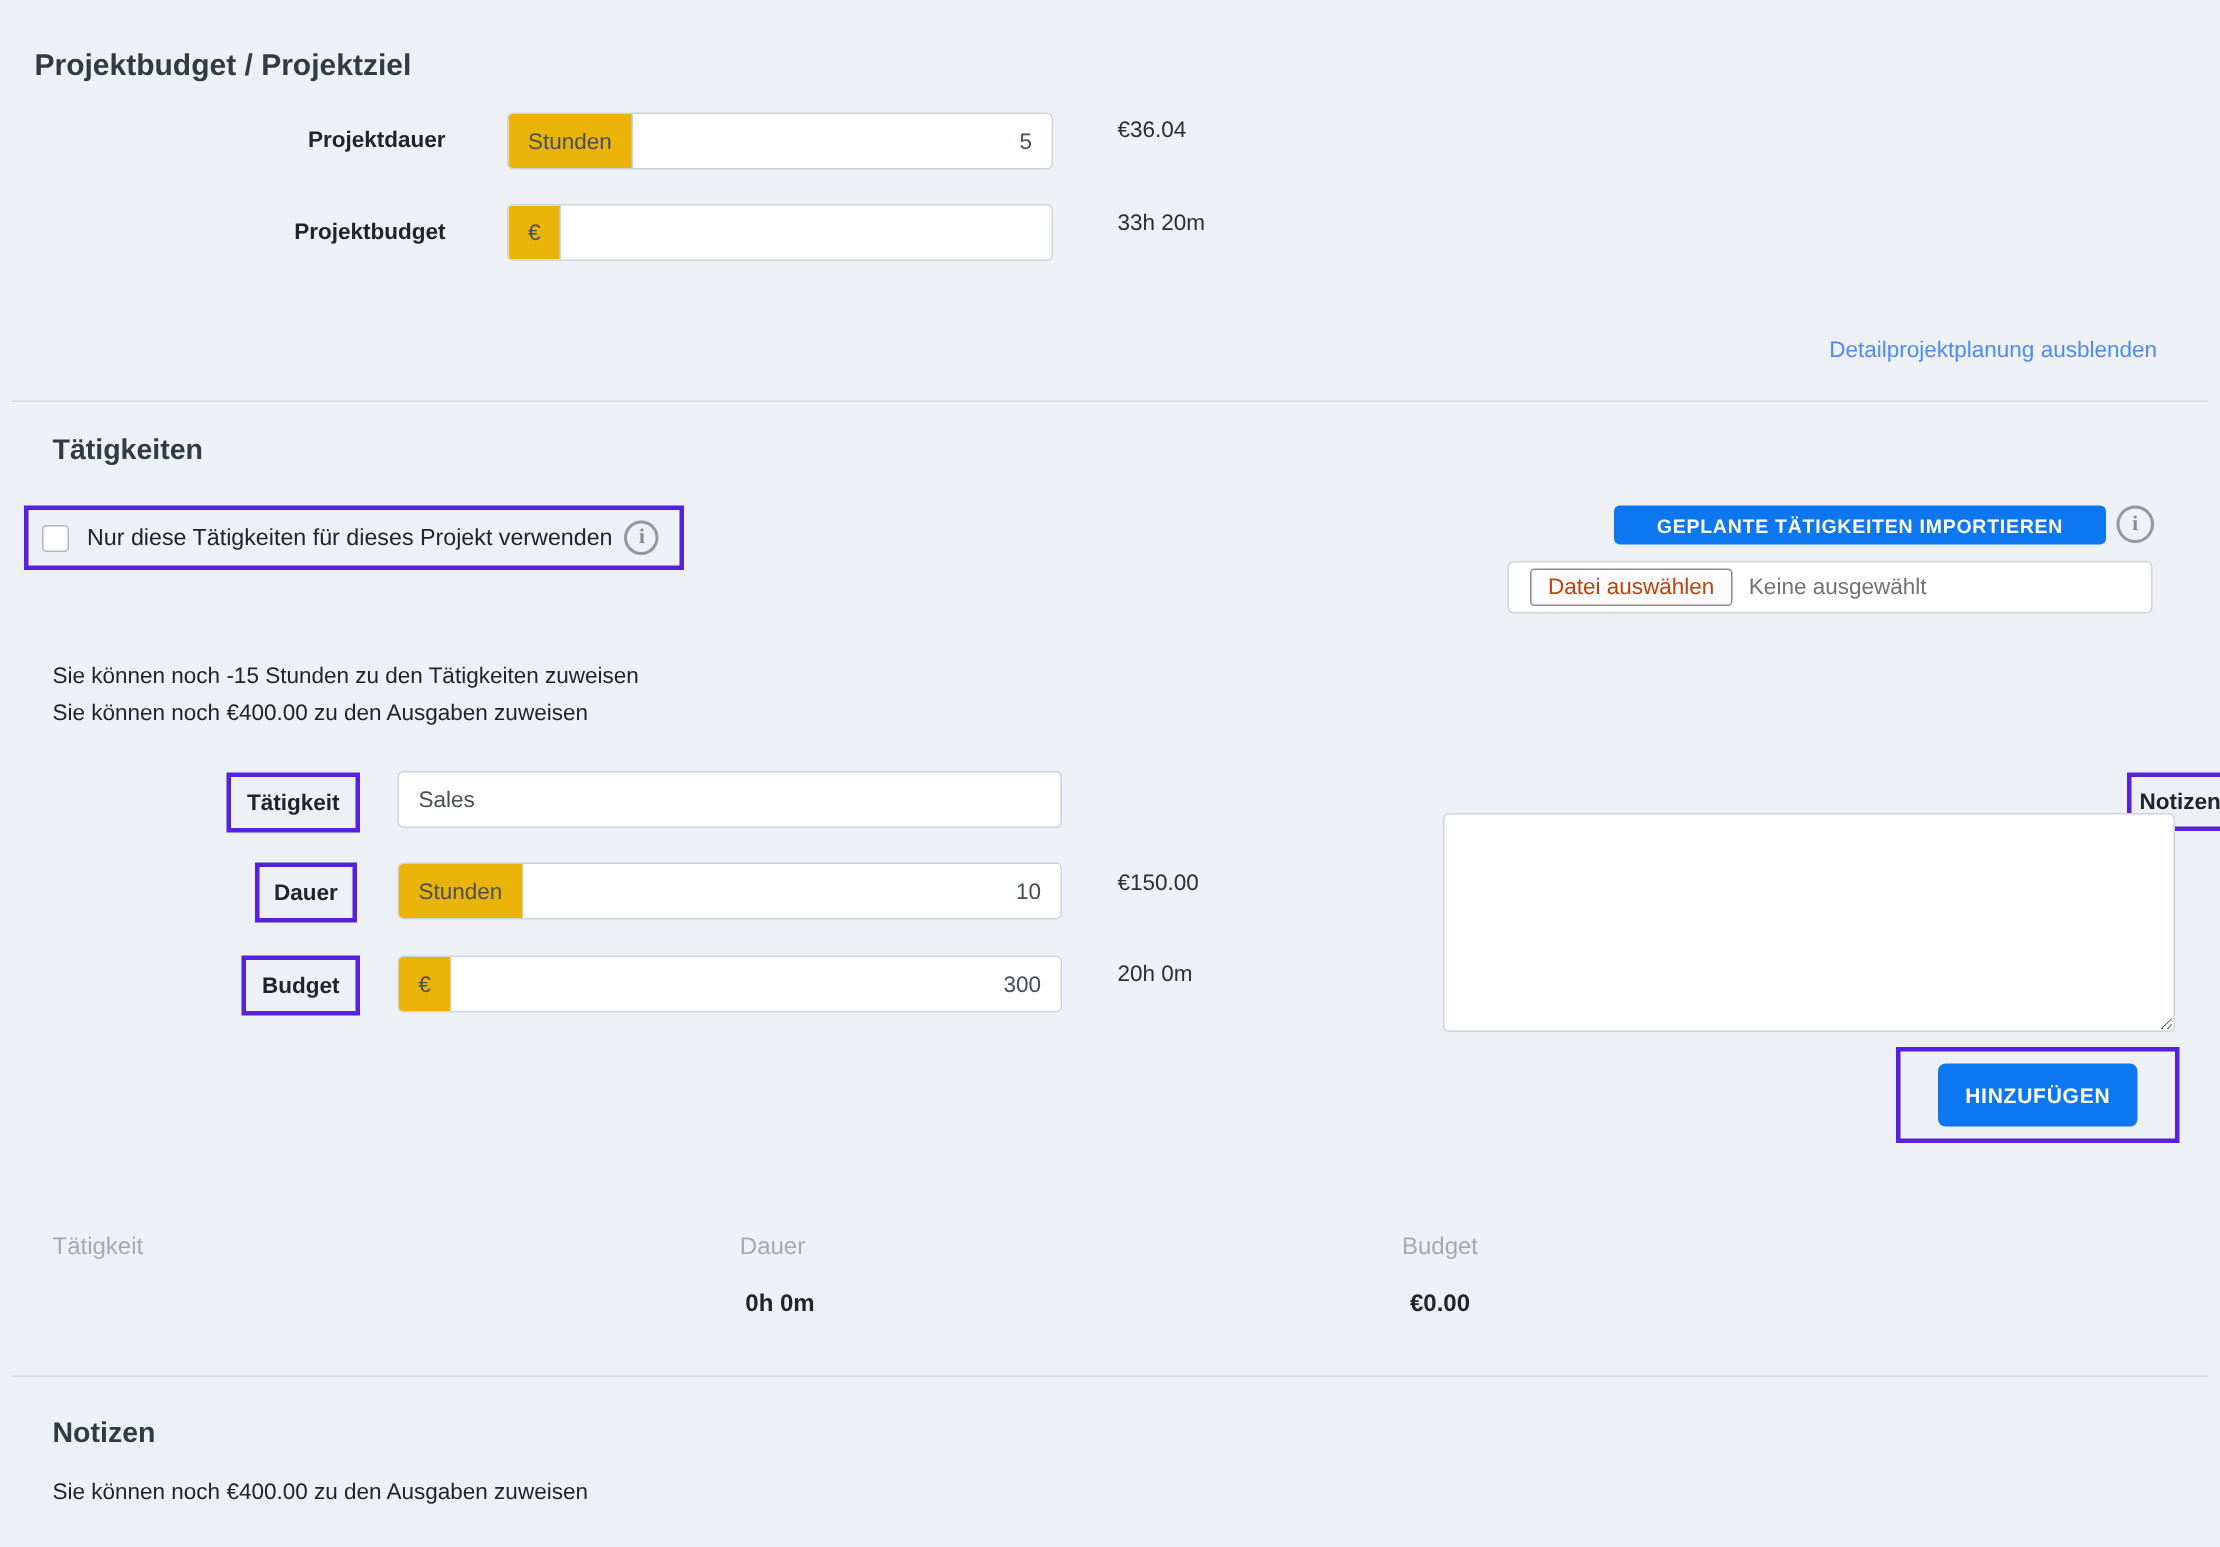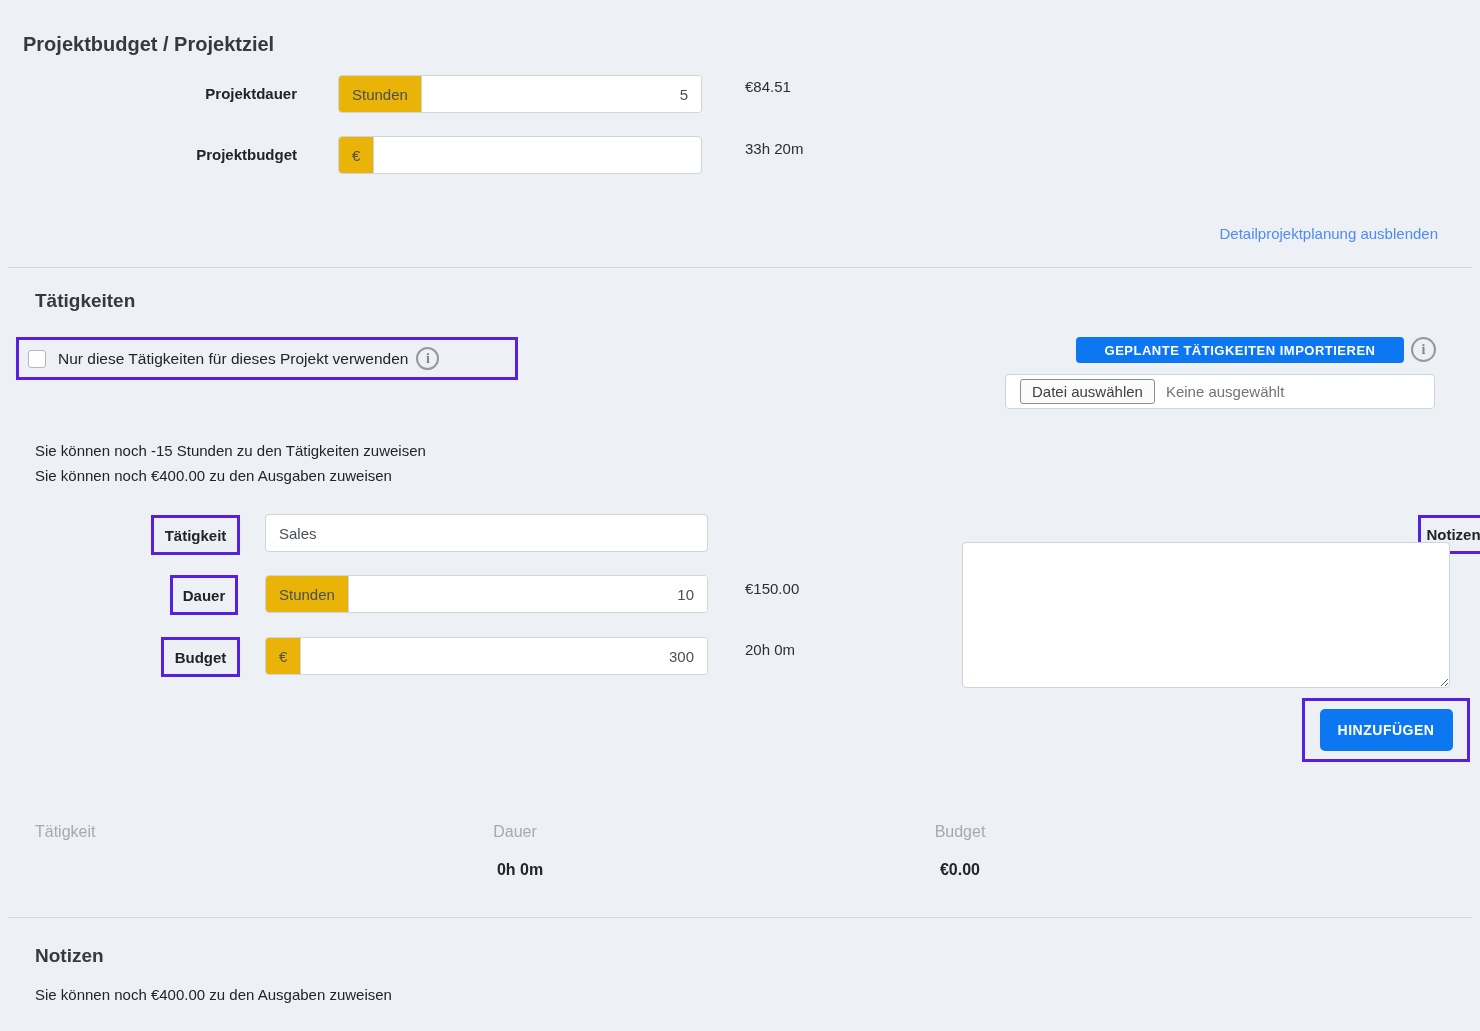--- a/index.html
+++ b/index.html
@@ -84,21 +84,21 @@
   .file-box {
     display: flex; align-items: center;
     background: #fff;
     border: 1px solid #ced4da; border-radius: 4px;
     padding: 0 14px;
   }
   .file-btn {
     background: #fbfbfb;
     border: 1px solid #8d8d8d; border-radius: 3px;
     font-family: "Liberation Sans", sans-serif;
-    font-size: 15px; color: #404040;
+    font-size: 15px; color: #c2410c;
     padding: 3px 11px;
     cursor: pointer;
   }
   .file-status { font-size: 15px; color: #737373; margin-left: 11px; }
 
   .notes-area {
     border: 1px solid #ced4da; border-radius: 4px;
     background: #fff;
     resize: both;
     font-family: "Liberation Sans", sans-serif;
@@ -115,35 +115,35 @@
 </head>
 <body>
 
 <div class="abs h1" style="left:23px; top:33px;">Projektbudget / Projektziel</div>
 
 <div class="abs form-label" style="left:23px; top:85px; width:274px; text-align:right;">Projektdauer</div>
 <div class="abs input-group" style="left:338px; top:75px; width:364px; height:38px;">
   <span class="ig-prefix">Stunden</span>
   <input class="ig-input" type="text" value="5" style="">
 </div>
-<div class="abs annotation" style="left:745px; top:78px;">€84.51</div>
+<div class="abs annotation" style="left:745px; top:78px;">€36.04</div>
 
 <div class="abs form-label" style="left:23px; top:146px; width:274px; text-align:right;">Projektbudget</div>
 <div class="abs input-group" style="left:338px; top:136px; width:364px; height:38px;">
   <span class="ig-prefix">€</span>
 </div>
 <div class="abs annotation" style="left:745px; top:140px;">33h 20m</div>
 
 <a class="abs link" style="top:225px; right:42px;">Detailprojektplanung ausblenden</a>
 
 <div class="abs divider" style="top:267px;"></div>
 
 <div class="abs h2" style="left:35px; top:290px;">Tätigkeiten</div>
 
-<div class="abs hl-box" style="left:16px; top:337px; width:502px; height:43px; display:flex; align-items:center; padding:0 10px 0 9px; gap:12px;">
+<div class="abs hl-box" style="left:16px; top:337px; width:440px; height:43px; display:flex; align-items:center; padding:0 10px 0 9px; gap:12px;">
   <span class="checkbox"></span>
   <span class="msg" style="font-size:15.5px; white-space:nowrap;">Nur diese Tätigkeiten für dieses Projekt verwenden</span>
   <span class="info-icon" style="margin-left:-4px;">i</span>
 </div>
 
 <button class="abs btn-blue" style="left:1076px; top:337px; width:328px; height:26px; font-size:13px;">GEPLANTE TÄTIGKEITEN IMPORTIEREN</button>
 <span class="abs info-icon" style="left:1411px; top:337px; width:25px; height:25px;">i</span>
 
 <div class="abs file-box" style="left:1005px; top:374px; width:430px; height:35px;">
   <button class="file-btn">Datei auswählen</button>
@@ -174,21 +174,21 @@
 
 <div class="abs hl-box label-cell" style="left:161px; top:637px; width:79px; height:40px;">
   <span class="form-label">Budget</span>
 </div>
 <div class="abs input-group" style="left:265px; top:637px; width:443px; height:38px;">
   <span class="ig-prefix">€</span>
   <input class="ig-input" type="text" value="300" style="">
 </div>
 <div class="abs annotation" style="left:745px; top:641px;">20h 0m</div>
 
-<div class="abs hl-box label-cell" style="left:1302px; top:698px; width:168px; height:64px;">
+<div class="abs hl-box label-cell" style="left:1264px; top:698px; width:189px; height:64px;">
   <button class="btn-blue" style="width:133px; height:42px; font-size:14px; border-radius:5px;">HINZUFÜGEN</button>
 </div>
 
 <div class="abs th" style="left:35px; top:823px;">Tätigkeit</div>
 <div class="abs th center200" style="left:415px; top:823px;">Dauer</div>
 <div class="abs th center200" style="left:860px; top:823px;">Budget</div>
 <div class="abs td-total center200" style="left:420px; top:861px;">0h 0m</div>
 <div class="abs td-total center200" style="left:860px; top:861px;">€0.00</div>
 
 <div class="abs divider" style="top:917px;"></div>

